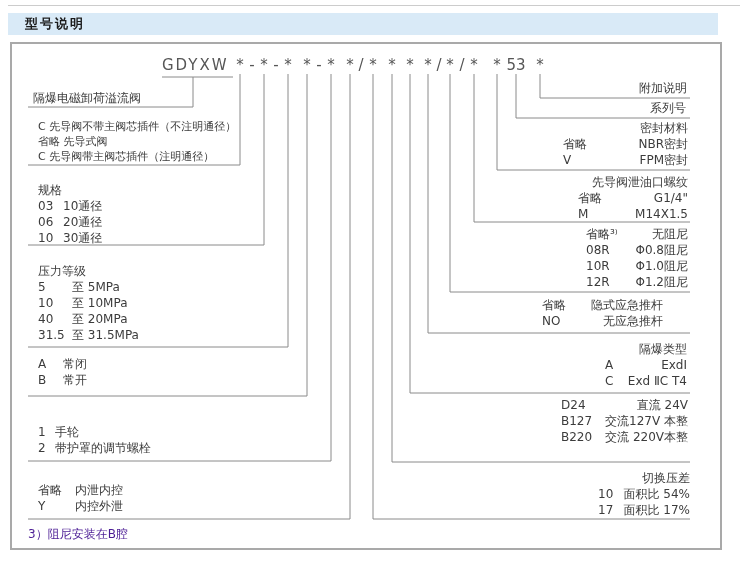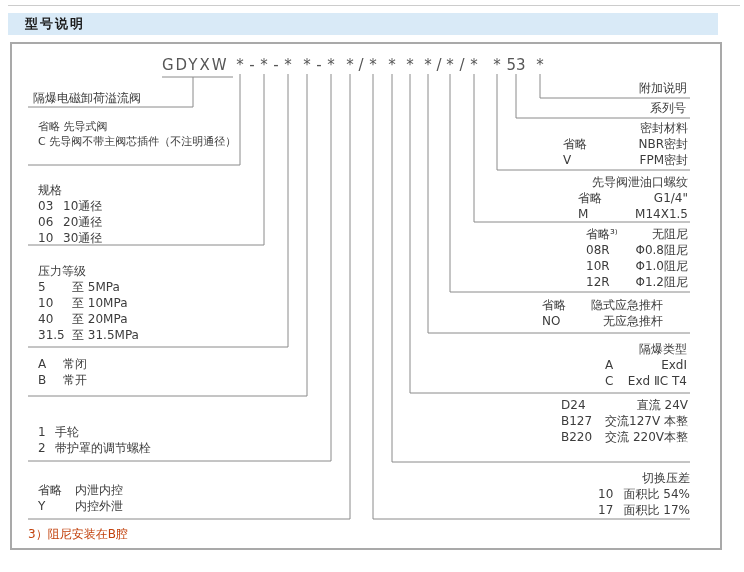--- a/index.html
+++ b/index.html
@@ -30,21 +30,21 @@
   .lsec{position:absolute;font-size:12px;line-height:16px;color:#3c3c3c;white-space:nowrap;}
   .lsec .hd{white-space:nowrap;}
   .lrow{display:flex;}
   .lc{flex:none;}
   
   .rsec{position:absolute;font-size:12px;line-height:16px;color:#3c3c3c;white-space:nowrap;}
   .rsec .hd{text-align:right;}
   .rrow{display:flex;}
   .rc{flex:none;text-align:left;}
   .rd{flex:1;text-align:right;}
-  #footnote{position:absolute;left:28px;top:526px;font-size:12px;color:#c2410c;}
+  #footnote{position:absolute;left:28px;top:526px;font-size:12px;color:#4c1d95;}
 </style>
 </head>
 <body>
 
 <div class="abs" id="top-hairline"></div>
 
 <div class="abs" id="title-bar">
   <span class="t">型号说明</span>
 </div>
 
@@ -96,22 +96,23 @@
 <span class="tok" style="left:474px">*</span>
 <span class="tok" style="left:497px">*</span>
 <span class="tok" style="left:516px">53</span>
 <span class="tok" style="left:540px">*</span>
 
 <div class="lsec" style="left:33px;top:90px">
   <span>隔爆电磁卸荷溢流阀</span>
 </div>
 
 <div class="lsec" style="left:38px;top:119px;line-height:15px;font-size:11px">
+  <div>C 先导阀不带主阀芯插件（不注明通径）</div>
   <div>省略 先导式阀</div>
-  <div>C 先导阀不带主阀芯插件（不注明通径）</div>
+  <div>C 先导阀带主阀芯插件（注明通径）</div>
 </div>
 
 <div class="lsec" style="left:38px;top:182px">
   <div class="hd">规格</div>
   <div class="lrow">
       <span class="lc" style="width:25px">03</span>
       <span>10通径</span>
     </div>
   <div class="lrow">
       <span class="lc" style="width:25px">06</span>

